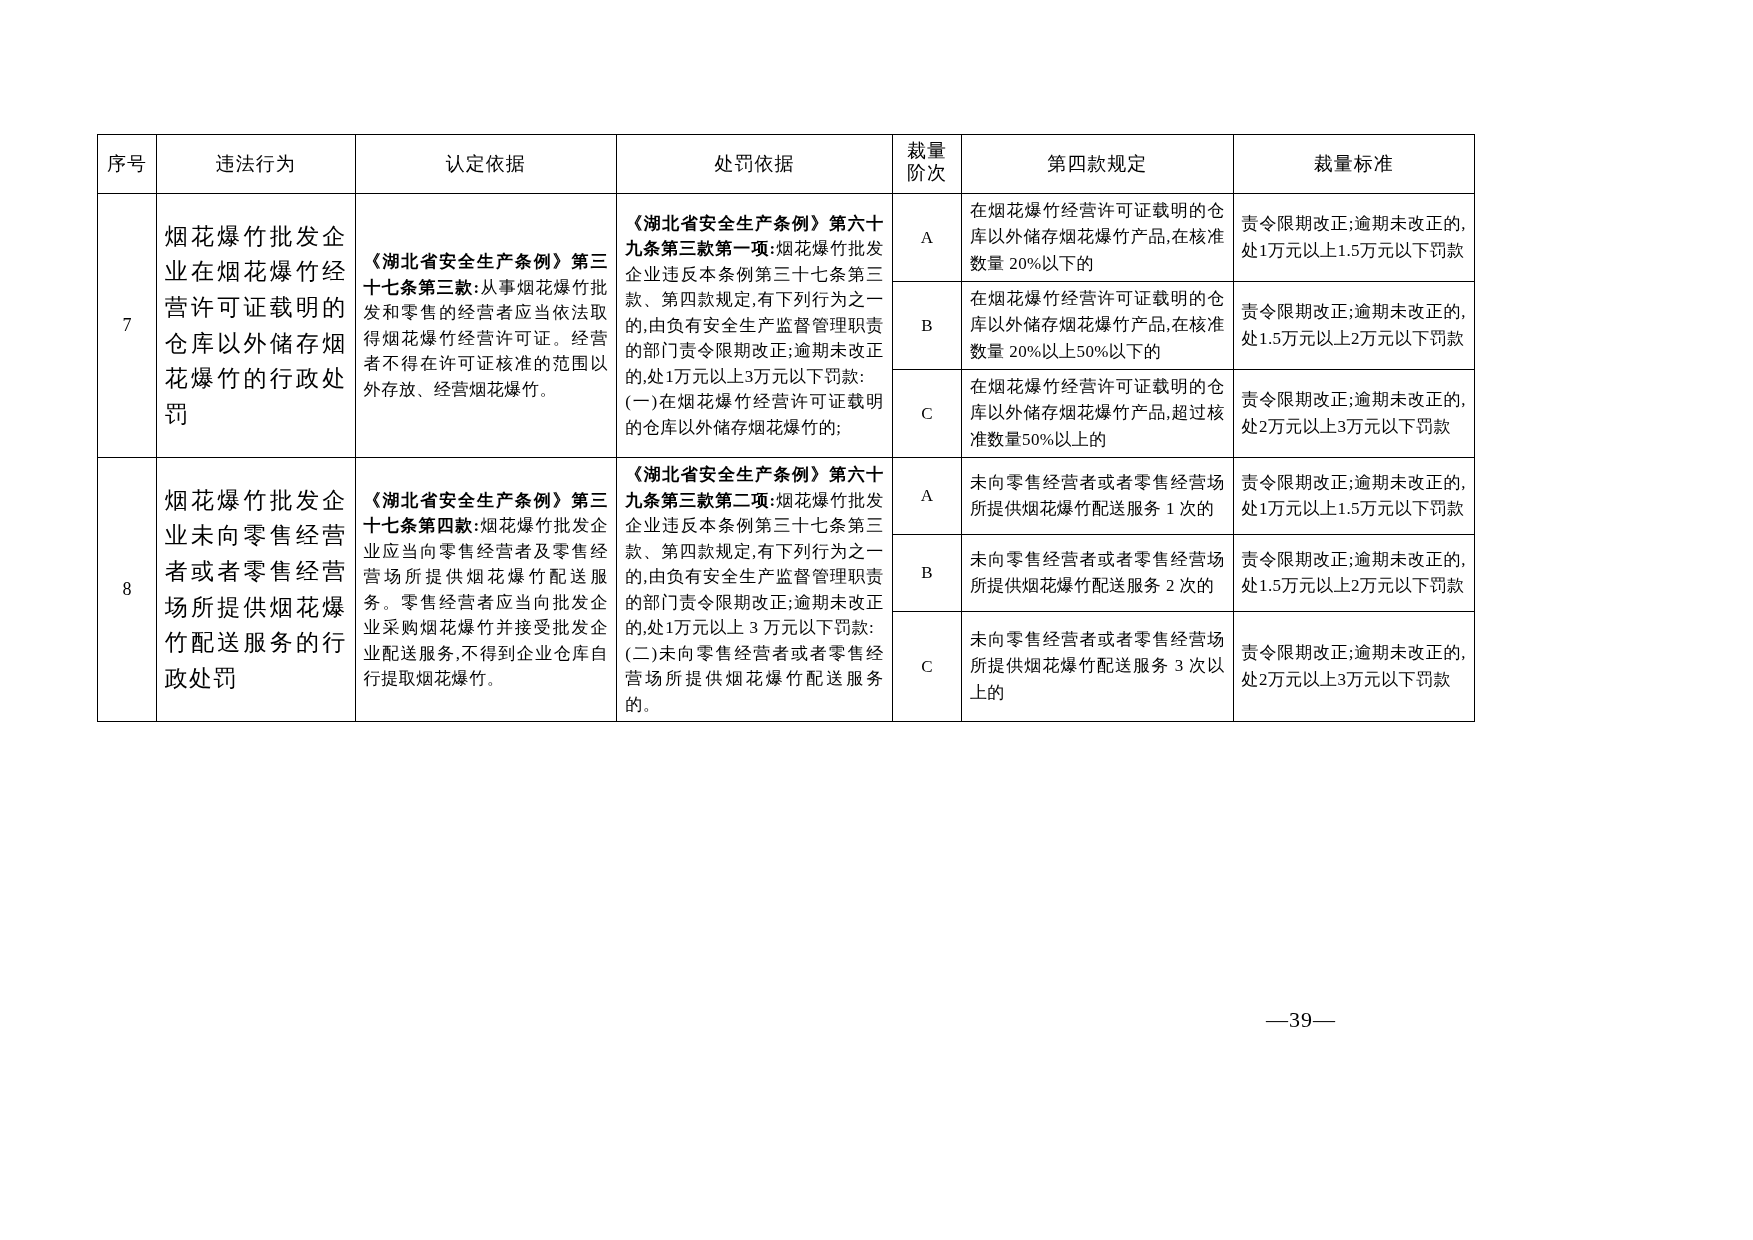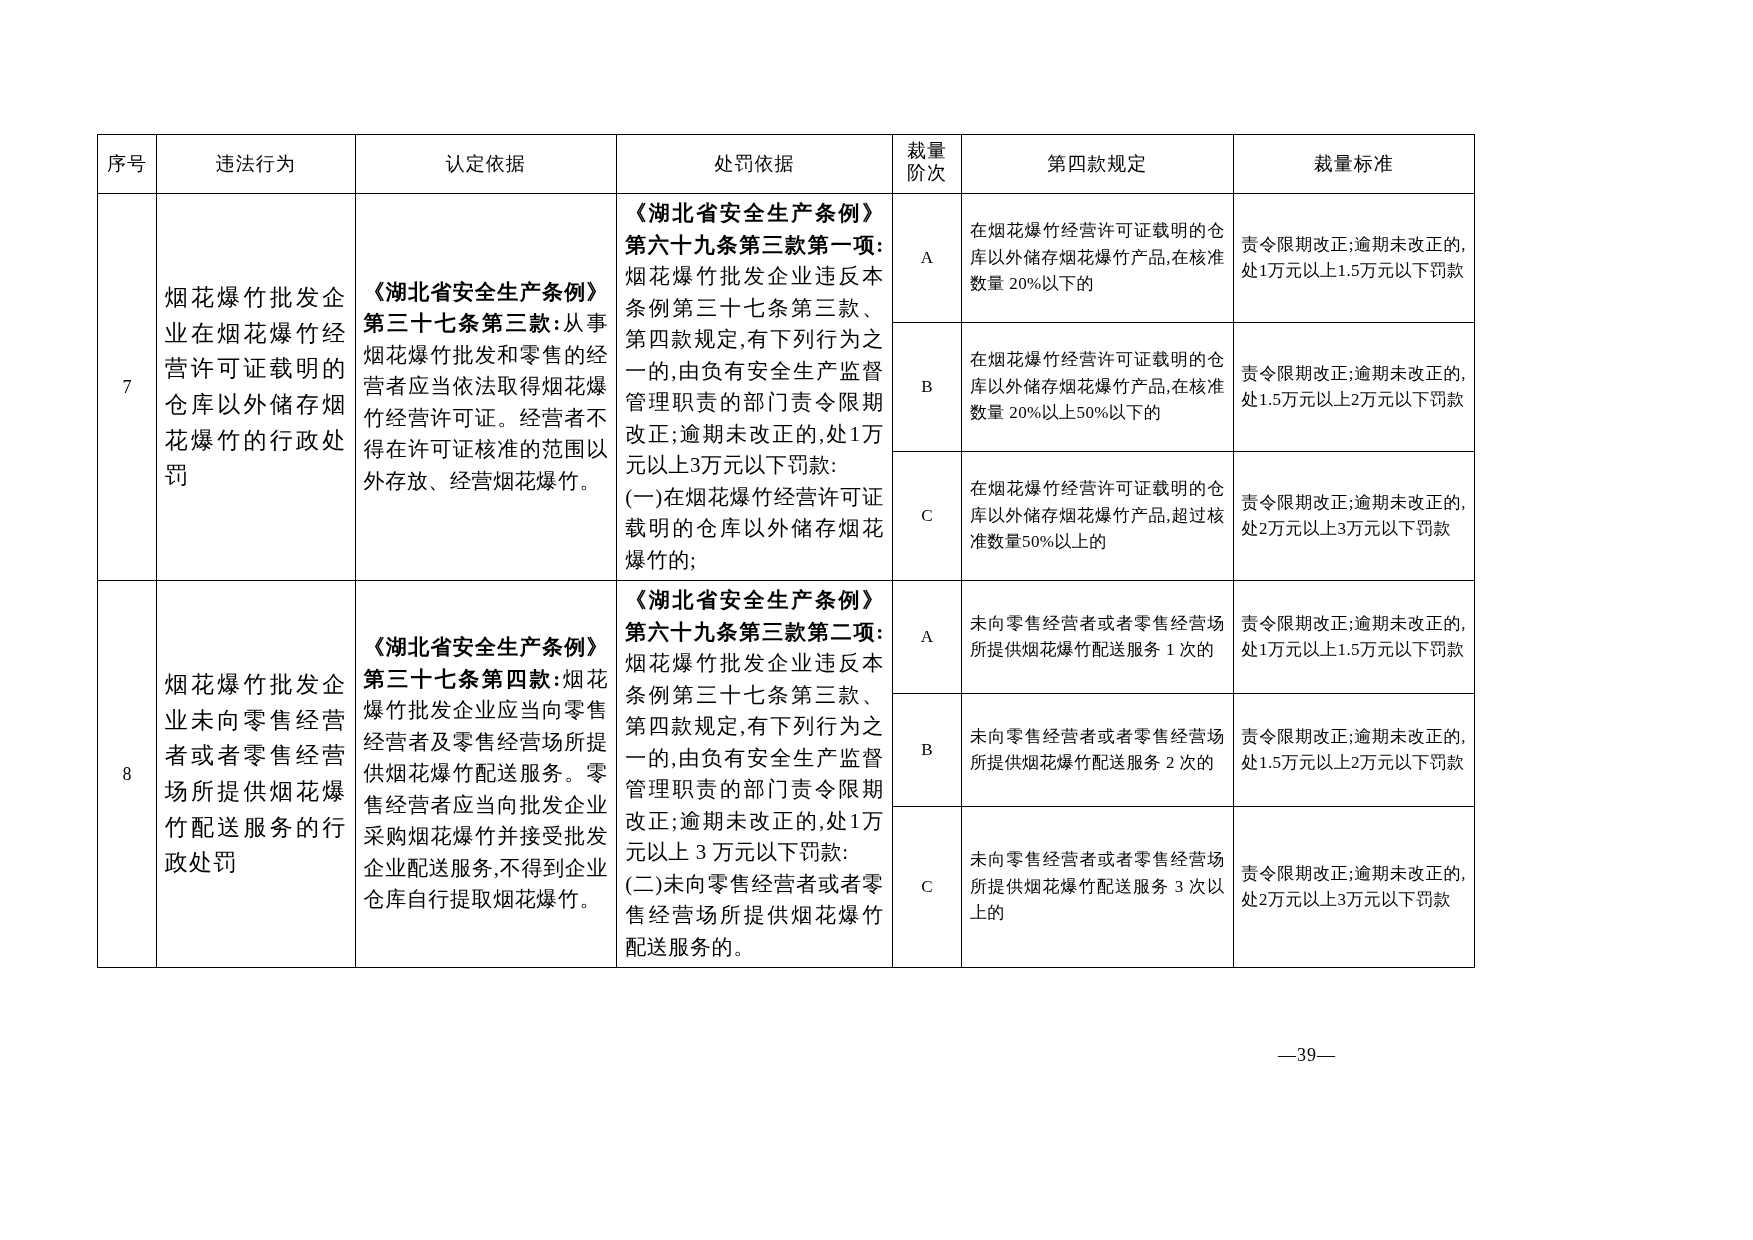--- a/index.html
+++ b/index.html
@@ -63,21 +63,21 @@
   }
   td.act {
     font-size: 23px;
     font-weight: bold;
     line-height: 1.55;
     letter-spacing: 1.2px;
     text-align: justify;
     text-align-last: left;
   }
   td.basis, td.punish {
-    font-size: 21px;
+    font-size: 17px;
     line-height: 1.5;
     letter-spacing: 0.6px;
     text-align: justify;
     text-align-last: left;
     vertical-align: middle;
   }
   td.punish {
     vertical-align: top;
     padding-top: 10px;
   }
@@ -94,22 +94,22 @@
   td.case, td.std {
     font-size: 17px;
     line-height: 1.55;
     letter-spacing: 0.4px;
     text-align: justify;
     text-align-last: left;
   }
   .pageno {
     position: absolute;
     right: 118px;
-    top: 1045px;
-    font-size: 18px;
+    top: 1007px;
+    font-size: 22px;
     letter-spacing: 1px;
   }
 </style>
 </head>
 <body>
 
 <div class="page">
 
   <table class="doc-table">
     <colgroup>

